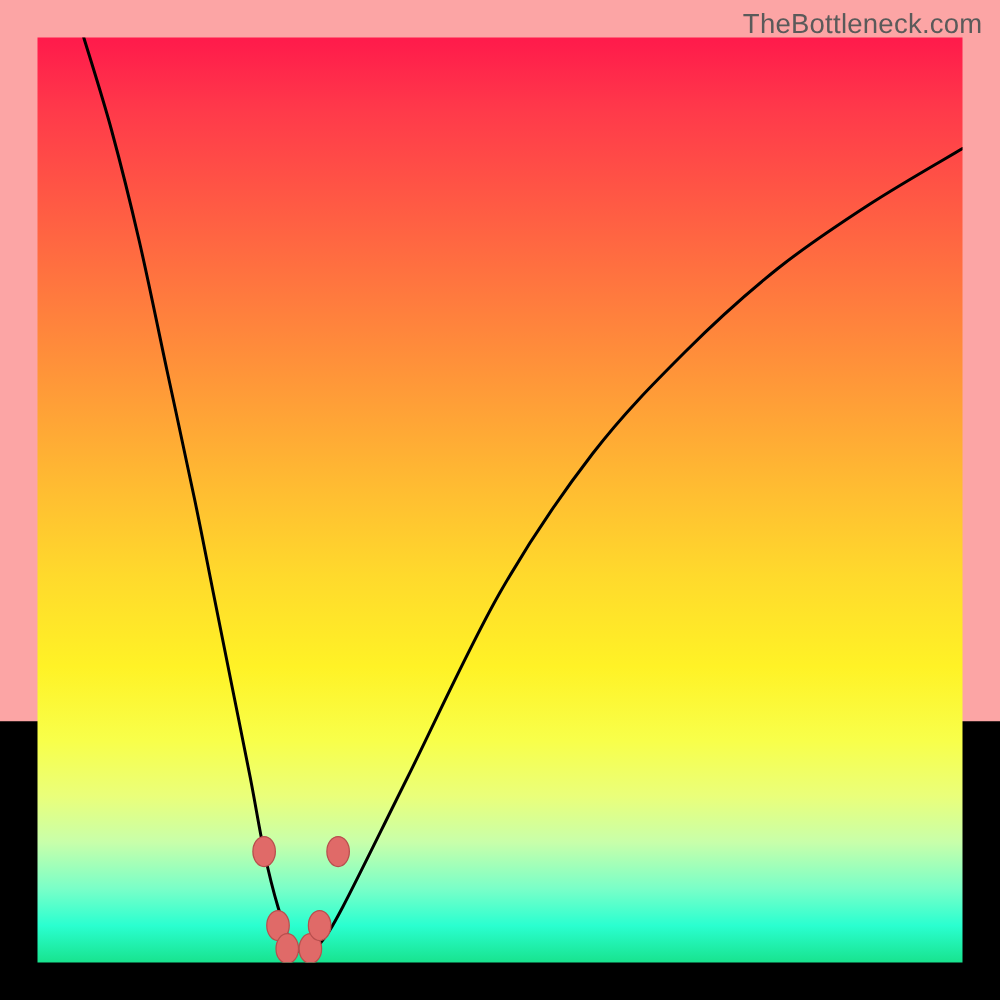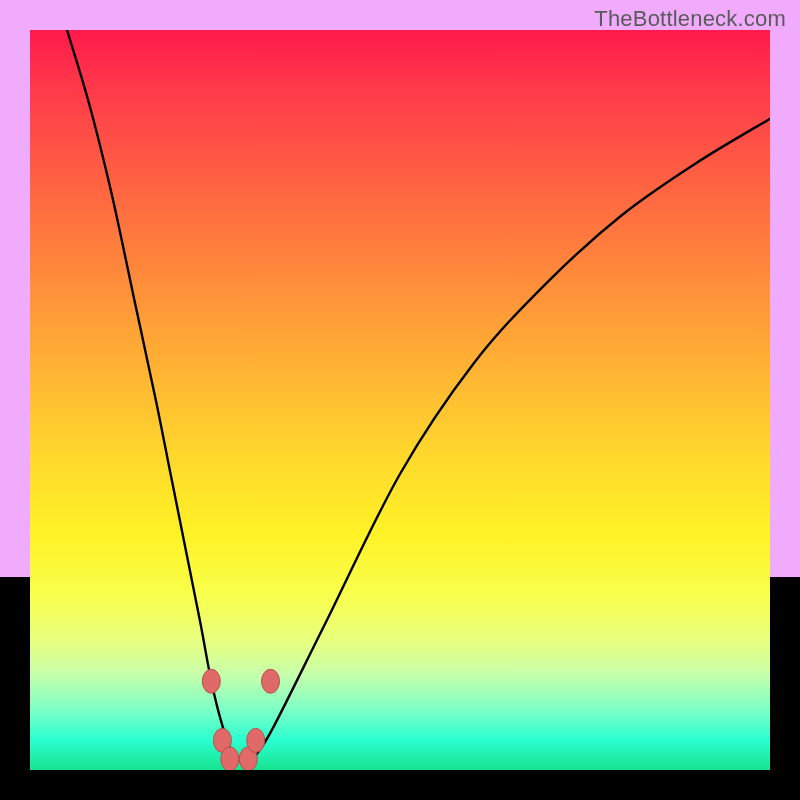--- a/index.html
+++ b/index.html
@@ -8,21 +8,21 @@
     width: 800px;
     height: 800px;
     overflow: hidden;
     background: #000;
     font-family: Arial, Helvetica, sans-serif;
   }
   .frame {
     position: relative;
     width: 800px;
     height: 577px;
-    background: #f0abfc;
+    background: #fca5a5;
   }
   .watermark {
     position: absolute;
     top: 6px;
     right: 14px;
     color: #5a5a5a;
     font-size: 22px;
     font-weight: 400;
     letter-spacing: 0.2px;
     z-index: 5;

